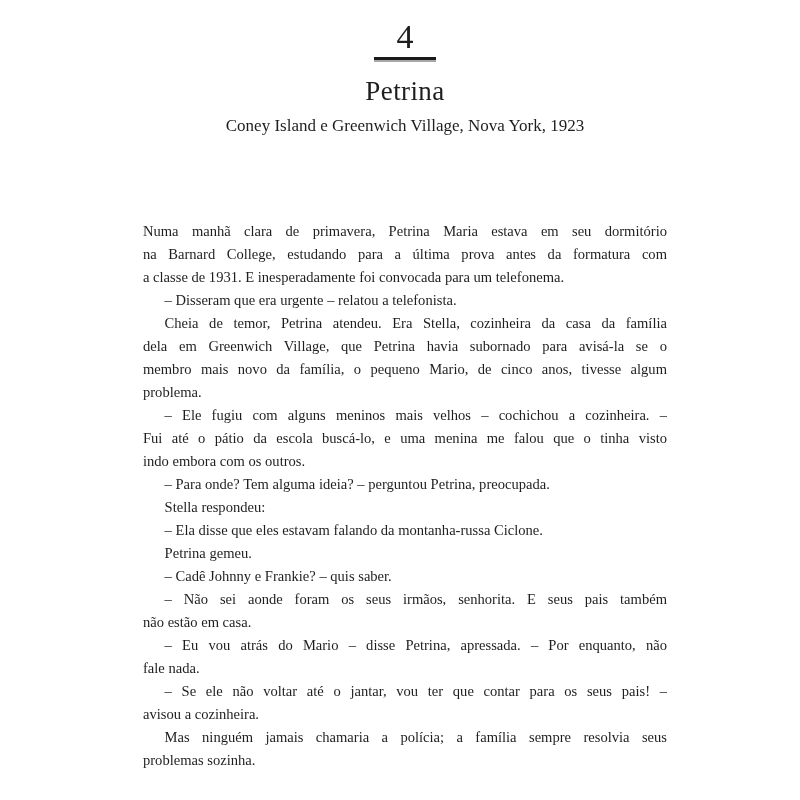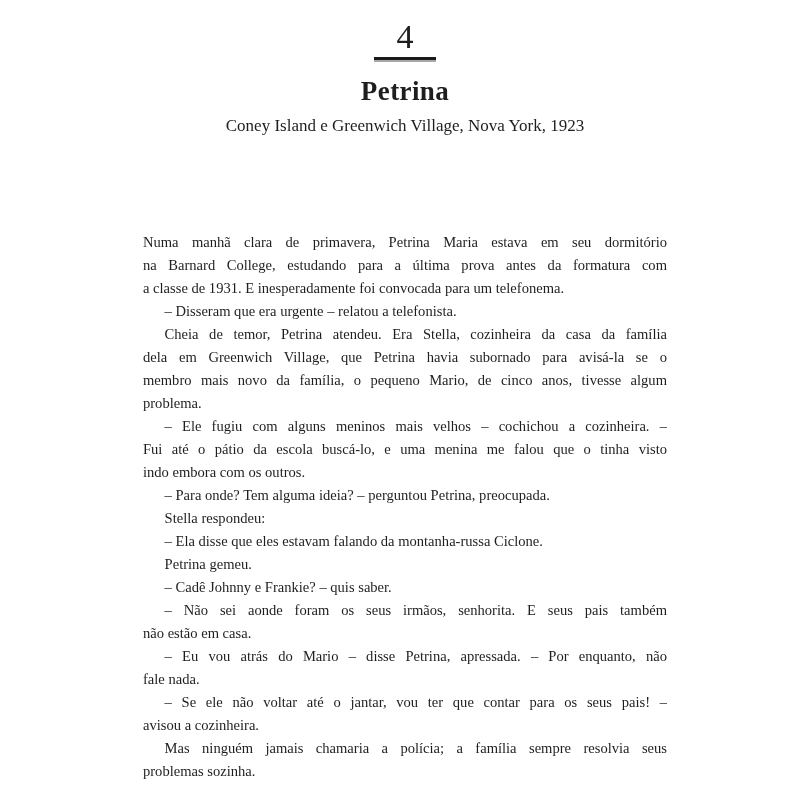--- a/index.html
+++ b/index.html
@@ -46,34 +46,34 @@
     background: #1a1a1a;
   }
   .rule-bottom {
     height: 2px;
     background: #a8a8a8;
   }
   .chapter-title {
     margin: 14px 0 0 0;
     font-size: 27px;
     line-height: 30px;
-    font-weight: 700;
+    font-weight: 400;
     letter-spacing: 0.4px;
   }
   .chapter-subtitle {
     margin-top: 9px;
     font-size: 17px;
     line-height: 22px;
   }
 
   
   .body-text {
     position: absolute;
     left: 143px;
-    top: 230px;
+    top: 219px;
     width: 560px;
   }
   .line {
     width: 558px;
     height: 23px;
     line-height: 23px;
     font-size: 15.5px;
     box-sizing: border-box;
     overflow: hidden;
     white-space: normal;

